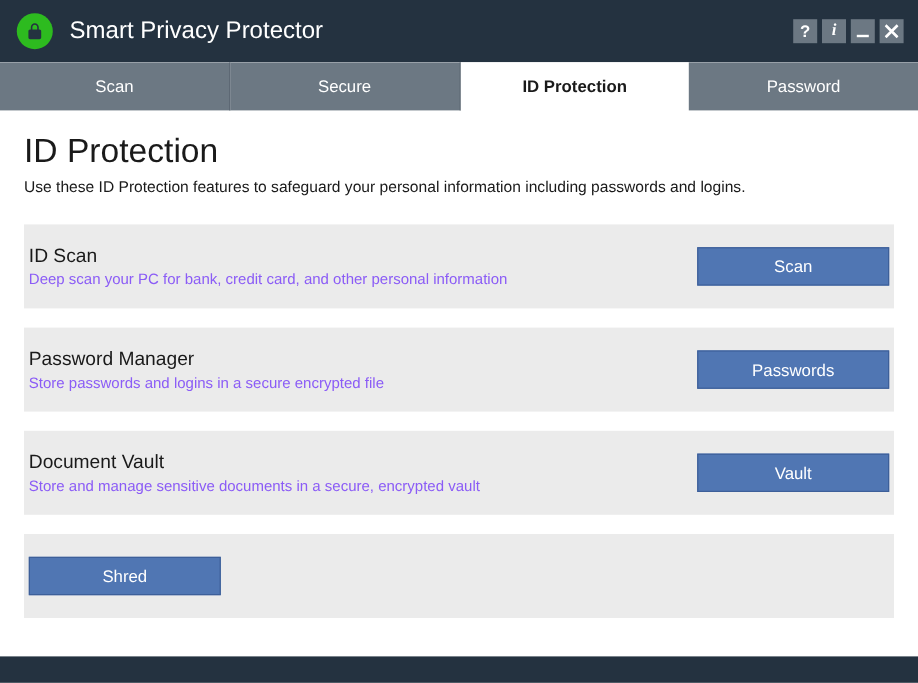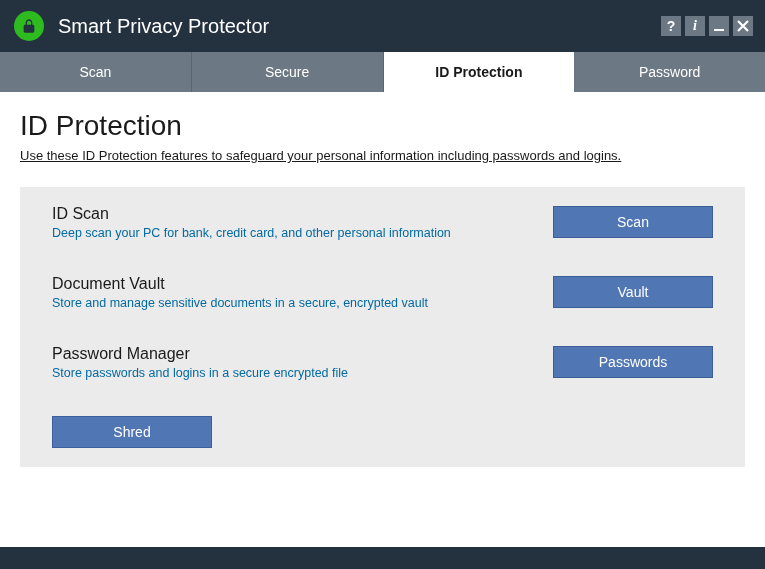--- a/index.html
+++ b/index.html
@@ -83,41 +83,41 @@
     .page-heading {
       font-size: 28px;
       font-weight: 400;
       color: #1a1a1a;
       margin-bottom: 6px;
     }
     .page-sub {
       font-size: 13px;
       color: #1a1a1a;
       margin-bottom: 24px;
-      text-decoration: underline;
     }
 
     .card {
       background: #EBEBEB;
-      padding: 16px 32px;
+      padding: 16px 4px;
+      margin-bottom: 16px;
       display: flex;
       align-items: center;
       justify-content: space-between;
       min-height: 70px;
     }
     .card-text { flex: 1; padding-right: 20px; }
     .card-title {
       font-size: 16px;
       color: #1a1a1a;
       margin-bottom: 3px;
       font-weight: 400;
     }
     .card-desc {
       font-size: 12.5px;
-      color: #0369a1;
+      color: #8b5cf6;
     }
     .card-btn {
       background: #5076B3;
       color: #fff;
       border: 1px solid #3d5f99;
       width: 160px;
       height: 32px;
       display: flex;
       align-items: center;
       justify-content: center;
@@ -174,32 +174,32 @@
   <div class="card">
     <div class="card-text">
       <div class="card-title">ID Scan</div>
       <div class="card-desc">Deep scan your PC for bank, credit card, and other personal information</div>
     </div>
     <div class="card-btn">Scan</div>
   </div>
 
   <div class="card">
     <div class="card-text">
+      <div class="card-title">Password Manager</div>
+      <div class="card-desc">Store passwords and logins in a secure encrypted file</div>
+    </div>
+    <div class="card-btn">Passwords</div>
+  </div>
+
+  <div class="card">
+    <div class="card-text">
       <div class="card-title">Document Vault</div>
       <div class="card-desc">Store and manage sensitive documents in a secure, encrypted vault</div>
     </div>
     <div class="card-btn">Vault</div>
   </div>
 
   <div class="card">
-    <div class="card-text">
-      <div class="card-title">Password Manager</div>
-      <div class="card-desc">Store passwords and logins in a secure encrypted file</div>
-    </div>
-    <div class="card-btn">Passwords</div>
-  </div>
-
-  <div class="card">
     <div class="card-btn">Shred</div>
   </div>
 </div>
 
 <div class="footer"></div>
 
 </body></html>

